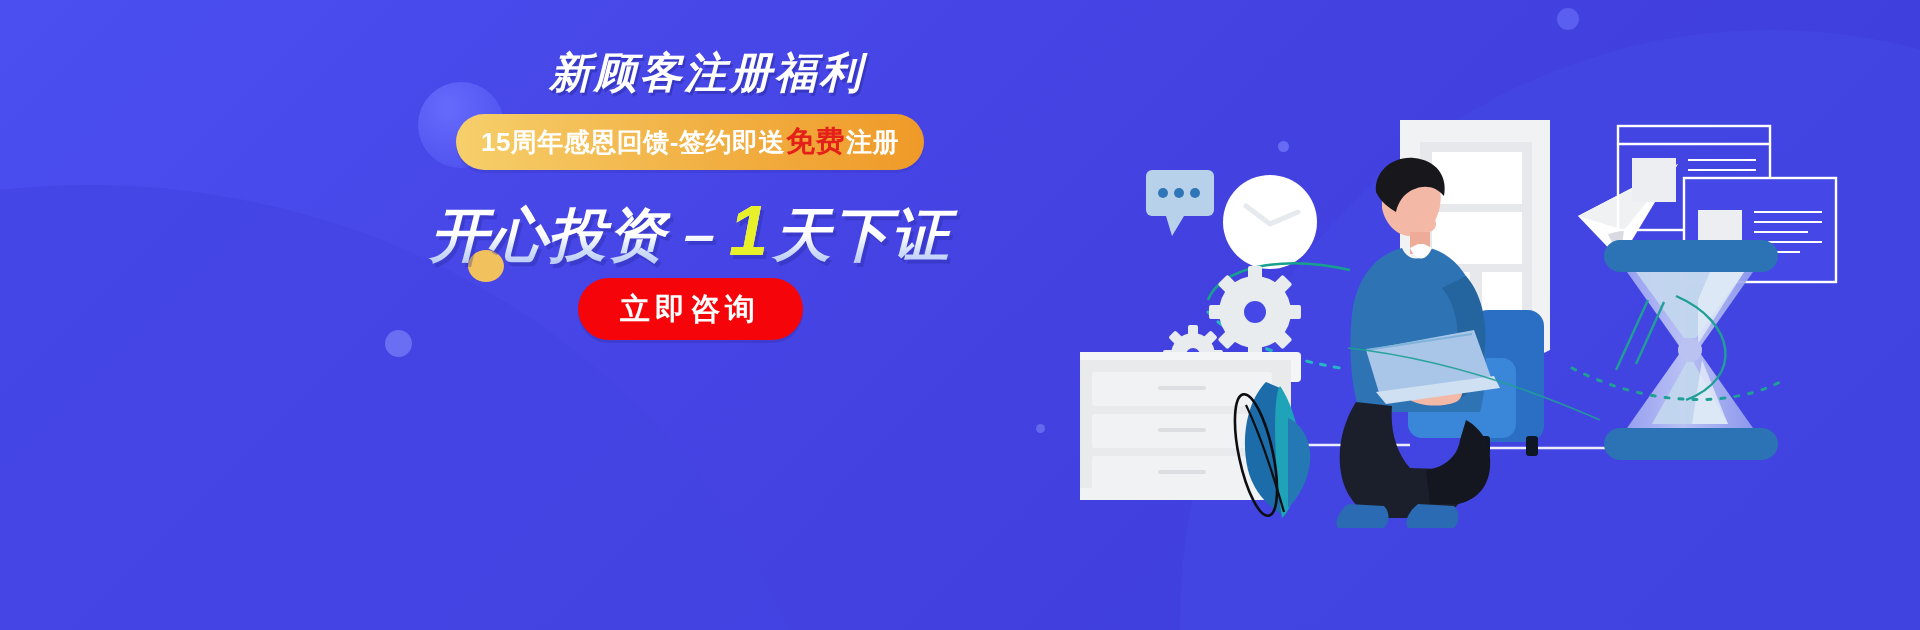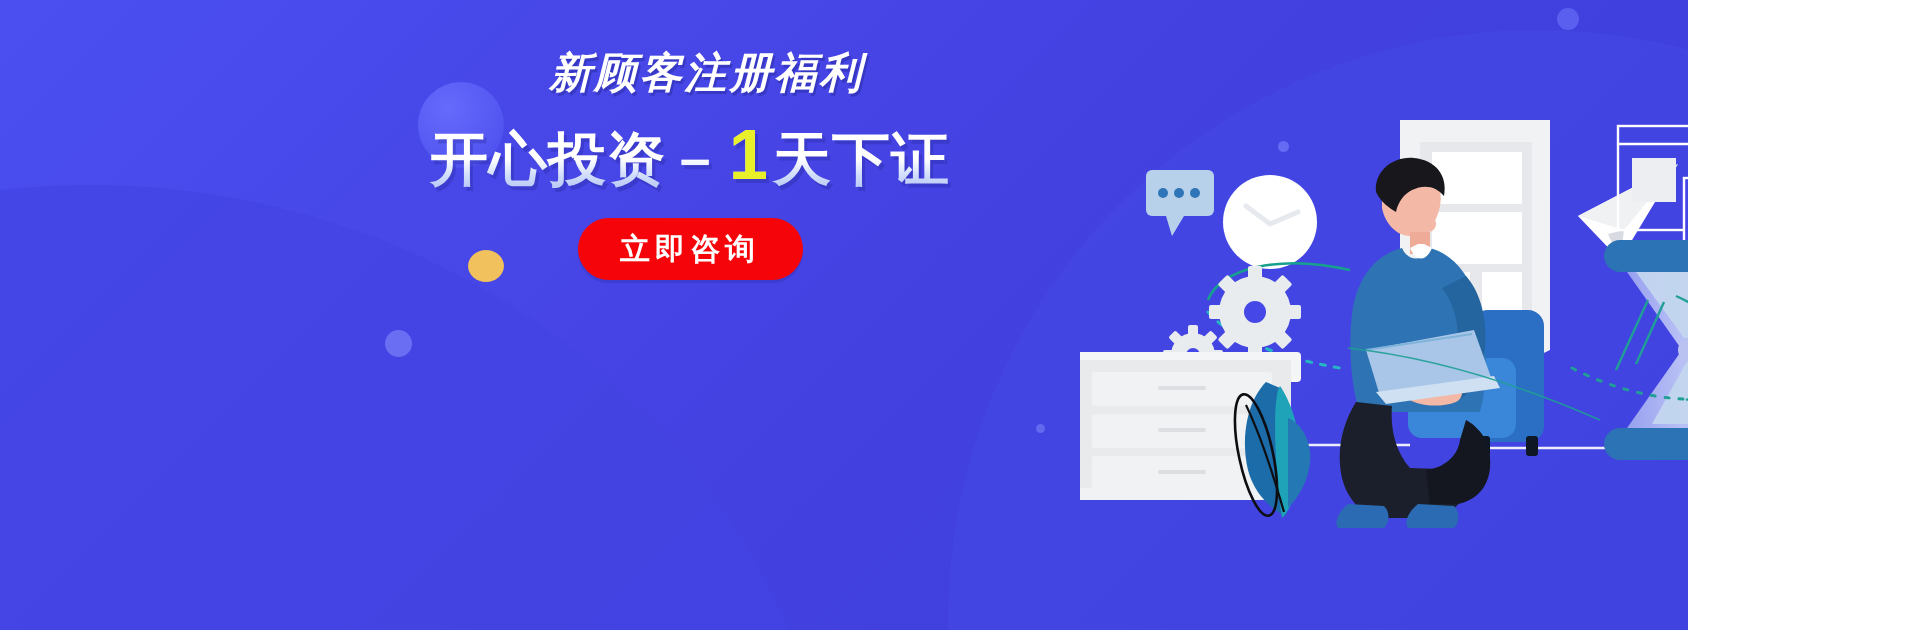--- a/index.html
+++ b/index.html
@@ -4,21 +4,21 @@
 <title>Shenzhen Company Registration Banner</title>
 <style>
   * { margin:0; padding:0; box-sizing:border-box; }
   html, body {
     width:1920px; height:630px;
     overflow:hidden;
     font-family:"Liberation Sans", sans-serif;
   }
   #banner {
     position:relative;
-    width:1688px; height:630px;
+    width:1920px; height:630px;
     overflow:hidden;
     background:linear-gradient(135deg, #4b4ff0 0%, #4644e4 40%, #3a3cd8 100%);
   }
 
   
   .bg-layer { position:absolute; inset:0; overflow:hidden; }
 
   .arc-left {
     position:absolute;
     left:-660px; top:185px;
@@ -91,36 +91,37 @@
     display:flex; align-items:center; justify-content:center;
     box-shadow:0 3px 0 rgba(40,40,150,.16);
   }
   .pill span { font-size:26px; font-weight:bold; color:#ffffff; letter-spacing:.5px; }
   .pill .free { color:#e4201a; font-size:29px; padding:0 1px; }
 
   .subline {
     margin-top:26px;
     font-size:58px;
     font-weight:bold;
+    font-style:italic;
     letter-spacing:1px;
     line-height:1;
     background:linear-gradient(180deg,#ffffff 0%,#ffffff 55%,#cfdcfa 80%,#b6c6f5 100%);
     -webkit-background-clip:text; background-clip:text;
     color:transparent; -webkit-text-fill-color:transparent;
     filter:drop-shadow(3px 4px 0 rgba(33,37,150,.30));
   }
   .subline .num {
     -webkit-text-fill-color:#e8f02a;
     color:#e8f02a;
     background:none;
     font-size:70px;
     padding:0 4px;
   }
   .cta {
-    margin:28px auto 0;
+    margin:12px auto 0;
     width:225px; height:62px;
     border-radius:31px;
     background:#f5050a;
     border:none;
     color:#ffffff;
     font-family:"Liberation Sans", sans-serif;
     font-size:30px;
     font-weight:bold;
     letter-spacing:5px;
     cursor:pointer;
@@ -319,20 +320,25 @@
         <path d="M492 368 C560 404 646 410 700 382" stroke-width="3" stroke-dasharray="4 10" stroke-linecap="round"></path>
       </g>
     </svg>
   </div>
 
   <div class="copy">
 
     <div class="kicker">新顾客注册福利</div>
 
 
+    <div class="pill">
+      <span>15周年感恩回馈-签约即送</span>
+        <span class="free">免费</span>
+        <span>注册</span>
+    </div>
 
     <div class="subline">
       <span>开心投资－</span><span class="num">1</span><span>天下证</span>
     </div>
 
     <button class="cta">立即咨询</button>
   </div>
 
 </div>
 

